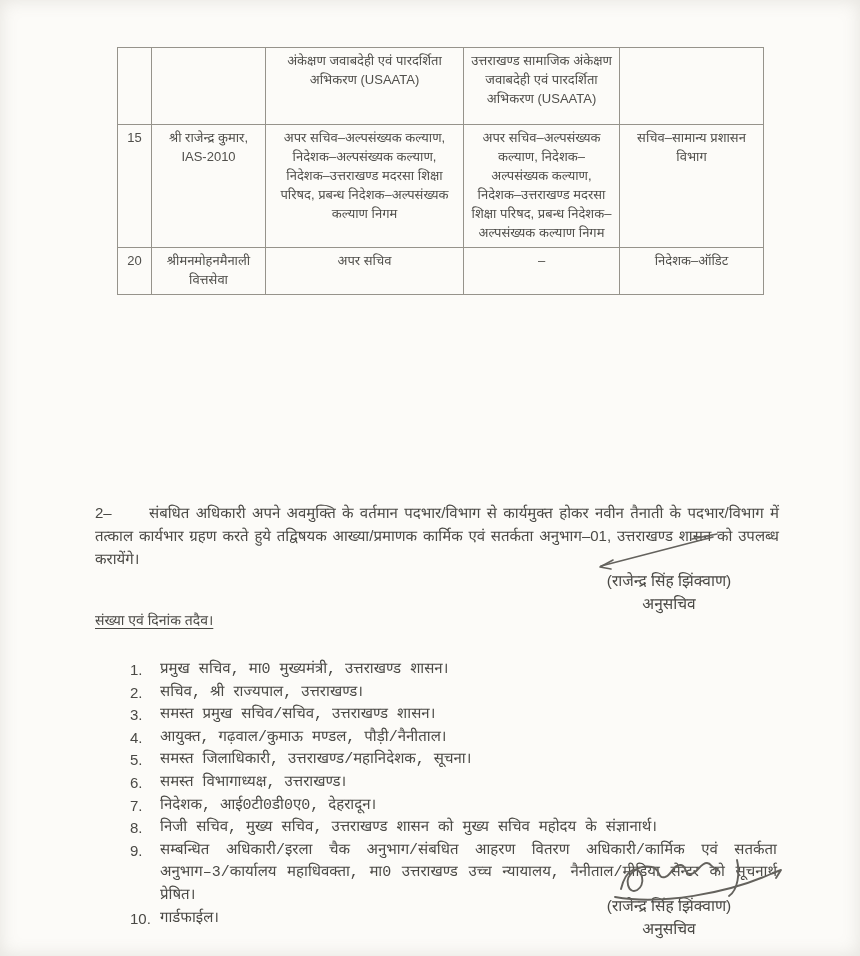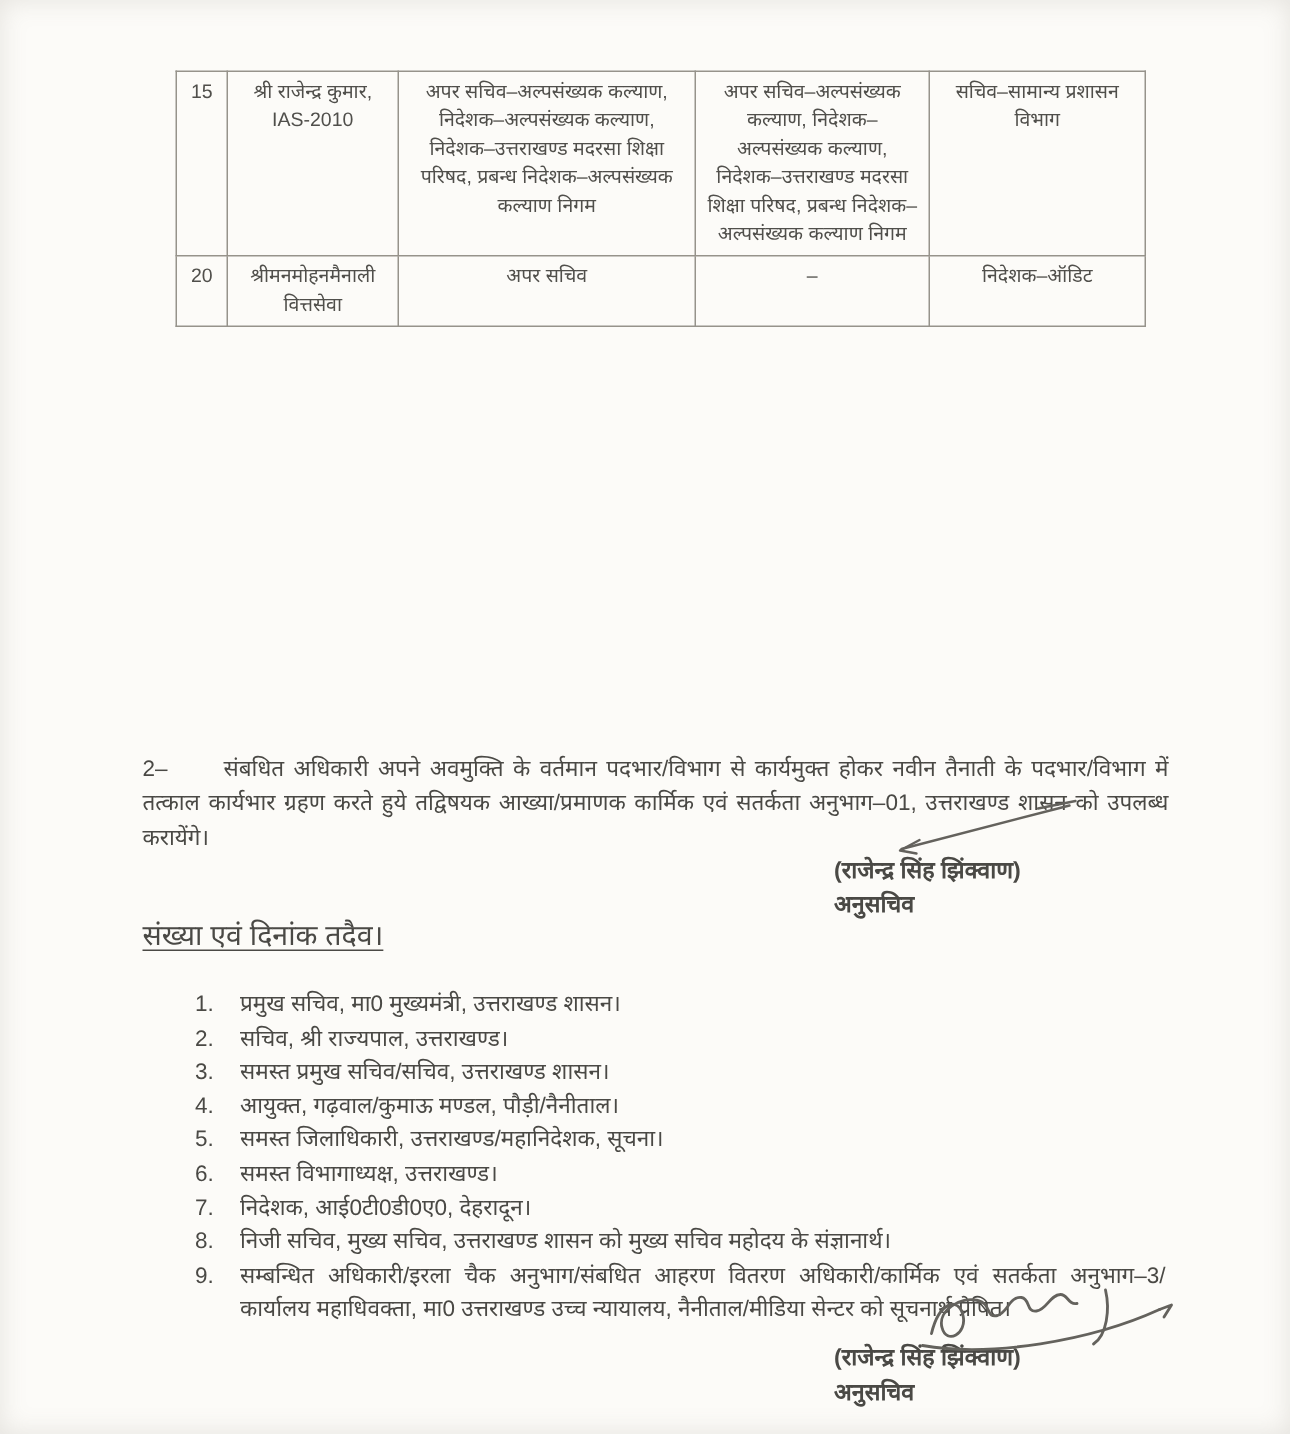--- a/index.html
+++ b/index.html
@@ -34,57 +34,64 @@
   col.c-new{width:144px;}
   tr.cont-row td{height:68px;}
   
   .para2{
     position:absolute;left:95px;top:501px;width:684px;
     font-size:15px;line-height:23px;text-align:justify;color:#4a4945;
   }
   .pnum{display:inline-block;width:54px;}
   
   .sign-block{
-    position:absolute;width:226px;text-align:left;
-    font-size:15.5px;line-height:23px;color:#4a4945;font-weight:bold;
+    position:absolute;width:226px;text-align:center;
+    font-size:15.5px;line-height:23px;color:#4a4945;
   }
   .sign1{left:556px;top:569px;}
   .sign2{left:556px;top:894px;}
   
   .number-date{
     position:absolute;left:95px;top:610px;
-    font-size:19px;color:#4a4945;
+    font-size:14px;color:#4a4945;
     text-decoration:underline;text-underline-offset:3px;
   }
   .copies-head{
     position:absolute;left:95px;top:633px;
     font-size:15px;color:#4a4945;
   }
   .copies-head .u{text-decoration:underline;text-underline-offset:3px;}
   .copy-list{position:absolute;left:113px;top:659px;width:664px;}
   .copy-item{display:flex;font-size:15px;line-height:22.6px;color:#4a4945;}
   .copy-num{flex:none;width:47px;padding-left:17px;box-sizing:border-box;}
-  .copy-text{flex:1;text-align:justify;}
+  .copy-text{flex:1;text-align:justify;font-family:Liberation Mono, monospace;}
   
   .ink-overlay{position:absolute;left:0;top:0;width:860px;height:956px;pointer-events:none;}
 </style>
 </head>
 <body>
 
 <div class="page">
 
   <table class="transfer">
     <colgroup>
       <col class="c-sno">
         <col class="c-name">
         <col class="c-charge">
         <col class="c-released">
         <col class="c-new">
     </colgroup>
     <tbody>
+        <tr class="cont-row">
+          <td></td>
+          <td></td>
+          <td class="just">अंकेक्षण जवाबदेही एवं पारदर्शिता अभिकरण (USAATA)</td>
+          <td>उत्तराखण्ड सामाजिक अंकेक्षण जवाबदेही एवं पारदर्शिता अभिकरण (USAATA)</td>
+          <td></td>
+        </tr>
         <tr>
           <td>15</td>
           <td>श्री राजेन्द्र कुमार, IAS-2010</td>
           <td class="just">अपर सचिव–अल्पसंख्यक कल्याण, निदेशक–अल्पसंख्यक कल्याण, निदेशक–उत्तराखण्ड मदरसा शिक्षा परिषद, प्रबन्ध निदेशक–अल्पसंख्यक कल्याण निगम</td>
           <td>अपर सचिव–अल्पसंख्यक कल्याण, निदेशक–अल्पसंख्यक कल्याण, निदेशक–उत्तराखण्ड मदरसा शिक्षा परिषद, प्रबन्ध निदेशक–अल्पसंख्यक कल्याण निगम</td>
           <td>सचिव–सामान्य प्रशासन विभाग</td>
         </tr>
         <tr>
           <td>20</td>
           <td>श्रीमनमोहनमैनाली वित्तसेवा</td>
@@ -135,20 +142,24 @@
         <span class="copy-text">निदेशक, आई0टी0डी0ए0, देहरादून।</span>
       </div>
       <div class="copy-item">
         <span class="copy-num">8.</span>
         <span class="copy-text">निजी सचिव, मुख्य सचिव, उत्तराखण्ड शासन को मुख्य सचिव महोदय के संज्ञानार्थ।</span>
       </div>
       <div class="copy-item">
         <span class="copy-num">9.</span>
         <span class="copy-text">सम्बन्धित अधिकारी/इरला चैक अनुभाग/संबधित आहरण वितरण अधिकारी/कार्मिक एवं सतर्कता अनुभाग–3/कार्यालय महाधिवक्ता, मा0 उत्तराखण्ड उच्च न्यायालय, नैनीताल/मीडिया सेन्टर को सूचनार्थ प्रेषित।</span>
       </div>
+      <div class="copy-item">
+        <span class="copy-num">10.</span>
+        <span class="copy-text">गार्डफाईल।</span>
+      </div>
     </div>
 
   <div class="sign-block sign2">
     <div>(राजेन्द्र सिंह झिंक्वाण)</div>
     <div>अनुसचिव</div>
   </div>
 
   <svg class="ink-overlay" viewBox="0 0 860 956">
 
     <g stroke="#64625d" stroke-width="1.6" fill="none" stroke-linecap="round">

